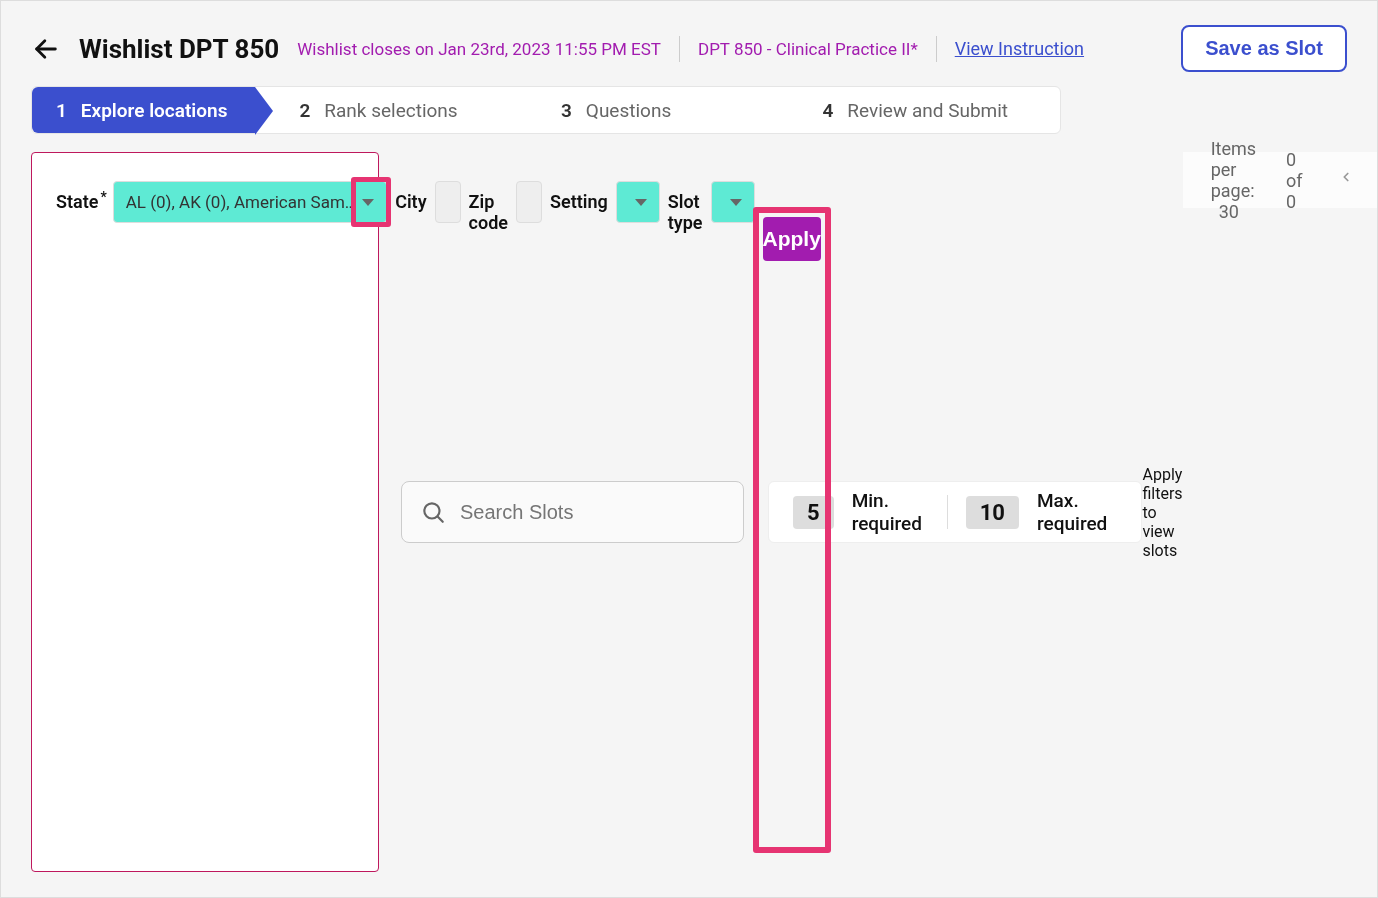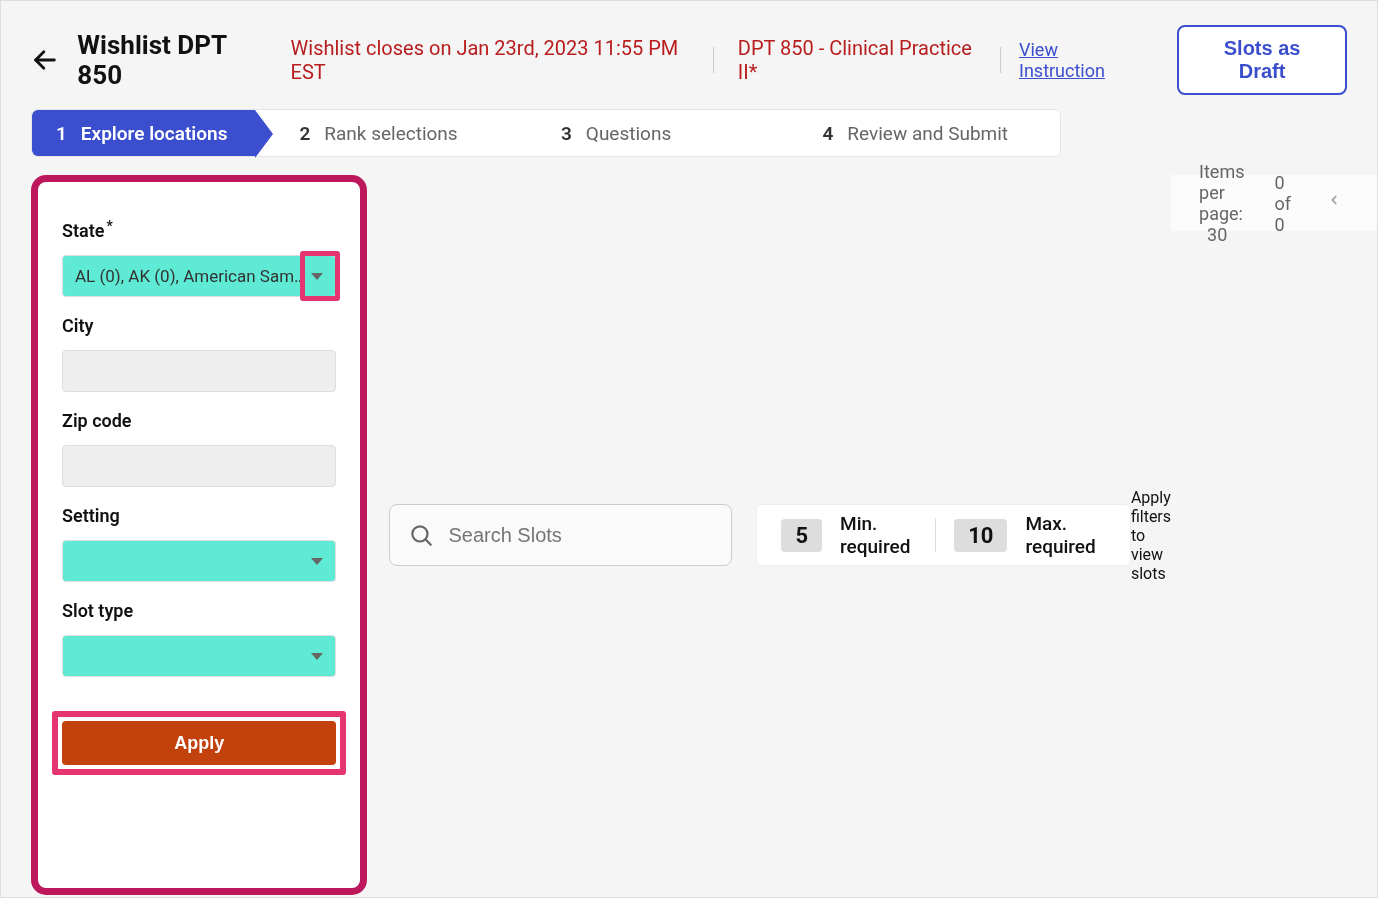--- a/index.html
+++ b/index.html
@@ -25,23 +25,22 @@
     width: 30px; height: 30px; display:flex; align-items:center; justify-content:center;
     cursor: pointer;
   }
   .back-arrow svg { stroke: #111; }
   .page-title {
     font-size: 26px;
     font-weight: 700;
     color: #111;
   }
   .subtitle {
-    font-size: 20px;
-    color: #b91c1c;
-    margin-left: 6px;
+    font-size: 17px;
+    color: #a21caf;
   }
   .vdiv {
     width: 1px;
     height: 26px;
     background: #ccc;
   }
   .view-instruction {
     font-size: 18px;
     color: #3b4fce;
     cursor: pointer;
@@ -101,25 +100,25 @@
 
   .content {
     display: flex;
     gap: 22px;
     padding: 0 14px;
     height: 720px;
   }
   .sidebar {
     width: 348px;
     background: #fff;
-    border: 7px solid #be185d;
-    border-radius: 15px;
+    border: 1px solid #be185d;
+    border-radius: 4px;
     padding: 28px 24px;
     display:flex;
-    flex-direction:column;
+    flex-direction:row;
     gap: 8px;
     position:relative;
   }
   .field-label {
     font-size: 18px;
     font-weight: 600;
     color: #111;
     margin-top: 10px;
     margin-bottom: 6px;
   }
@@ -174,27 +173,27 @@
     position: relative;
   }
   .apply-highlight {
     position:absolute;
     left:-10px; right:-10px; top:-10px; bottom:-10px;
     border: 6px solid #e63472;
     border-radius:3px;
     pointer-events:none;
   }
   .apply-btn {
-    background:#c2410c;
+    background:#a21caf;
     color:#fff;
     border:none;
     border-radius:4px;
     width:100%;
     height:44px;
-    font-size:18px;
+    font-size:21px;
     font-weight:600;
     cursor:pointer;
   }
 
   .main {
     flex:1;
     display:flex;
     flex-direction:row;
   }
   .top-row {
@@ -278,21 +277,21 @@
           <polyline points="11 5 4 12 11 19"></polyline>
         </svg>
     </div>
     <div class="page-title">Wishlist DPT 850</div>
     <div class="subtitle">Wishlist closes on Jan 23rd, 2023 11:55 PM EST</div>
     <div class="vdiv"></div>
     <div class="subtitle">DPT 850 - Clinical Practice II*</div>
     <div class="vdiv"></div>
     <div class="view-instruction">View Instruction</div>
     <div class="spacer"></div>
-    <button class="save-draft">Slots as Draft</button>
+    <button class="save-draft">Save as Slot</button>
   </div>
 
   <div class="stepper">
     <div class="step active">
       <span class="num">1</span>
       <span class="label-step">Explore locations</span>
     </div>
     <div class="step" style="padding-left:44px;">
       <span class="num">2</span>
       <span class="label-step">Rank selections</span>

